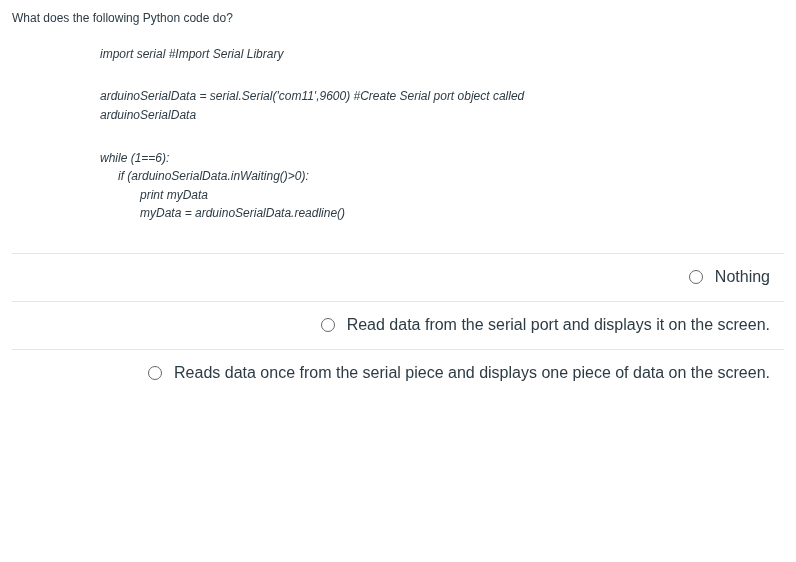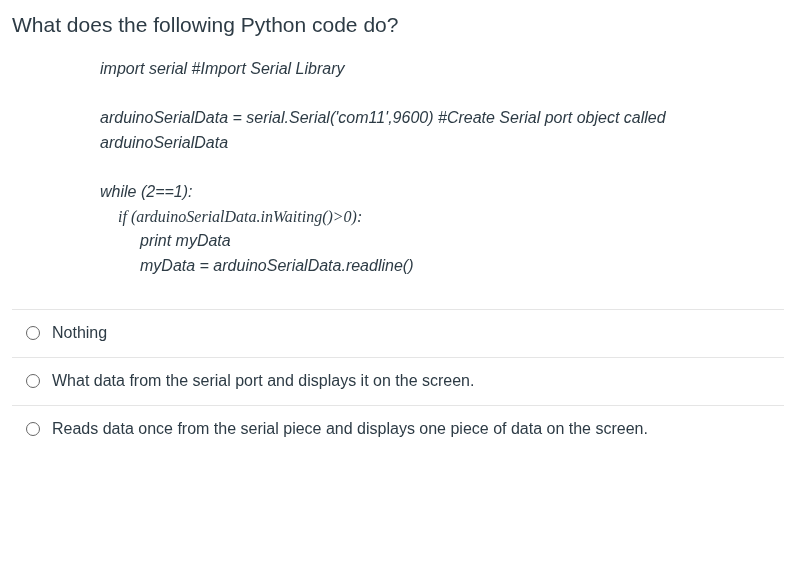--- a/index.html
+++ b/index.html
@@ -10,49 +10,50 @@
     body {
       font-family: -apple-system, BlinkMacSystemFont, "Segoe UI", Helvetica, Arial, sans-serif;
       font-size: 16px;
       color: #2d3b45;
       background: #ffffff;
       width: 796px;
       height: 562px;
       padding: 10px 12px;
     }
     .question-title {
-      font-size: 21px;
+      font-size: 12px;
       line-height: 1.4;
       margin-bottom: 18px;
       color: #2d3b45;
     }
     .code-block {
       margin-left: 88px;
       margin-bottom: 30px;
     }
     .code-line {
       font-style: italic;
-      font-size: 16px;
+      font-size: 12px;
       line-height: 1.55;
       color: #2d3b45;
     }
-    .pad-1 { padding-left: 18px; font-family: Liberation Serif, serif; }
+    .pad-1 { padding-left: 18px; }
     .pad-2 { padding-left: 40px; }
     .code-gap {
       height: 24px;
     }
     .options {
       border-top: 1px solid #e5e5e5;
     }
     .option-row {
       display: flex;
       align-items: center;
       padding: 13px 14px;
       border-bottom: 1px solid #e5e5e5;
       cursor: pointer;
+      justify-content: flex-end;
     }
     .option-row:last-child {
       border-bottom: none;
     }
     .radio {
       width: 14px;
       height: 14px;
       border: 1.5px solid #666;
       border-radius: 50%;
       margin-right: 12px;
@@ -69,32 +70,32 @@
 <body>
 
 <div class="question-title">What does the following Python code do?</div>
 
 <div class="code-block">
   <div class="code-line">import serial #Import Serial Library</div>
   <div class="code-gap"></div>
   <div class="code-line">arduinoSerialData = serial.Serial('com11',9600) #Create Serial port object called</div>
   <div class="code-line">arduinoSerialData</div>
   <div class="code-gap"></div>
-  <div class="code-line">while (2==1):</div>
+  <div class="code-line">while (1==6):</div>
   <div class="code-line pad-1">if (arduinoSerialData.inWaiting()&gt;0):</div>
   <div class="code-line pad-2">print myData</div>
   <div class="code-line pad-2">myData = arduinoSerialData.readline()</div>
 </div>
 
 <div class="options">
   <label class="option-row">
     <span class="radio"></span>
     <span class="option-label">Nothing</span>
   </label>
   <label class="option-row">
     <span class="radio"></span>
-    <span class="option-label">What data from the serial port and displays it on the screen.</span>
+    <span class="option-label">Read data from the serial port and displays it on the screen.</span>
   </label>
   <label class="option-row">
     <span class="radio"></span>
     <span class="option-label">Reads data once from the serial piece and displays one piece of data on the screen.</span>
   </label>
 </div>
 
 </body></html>

